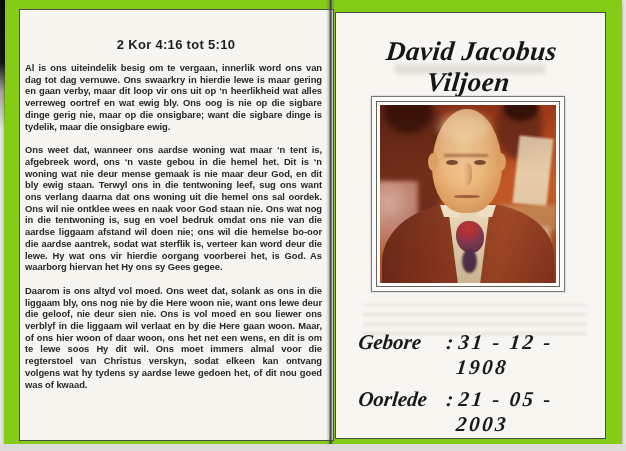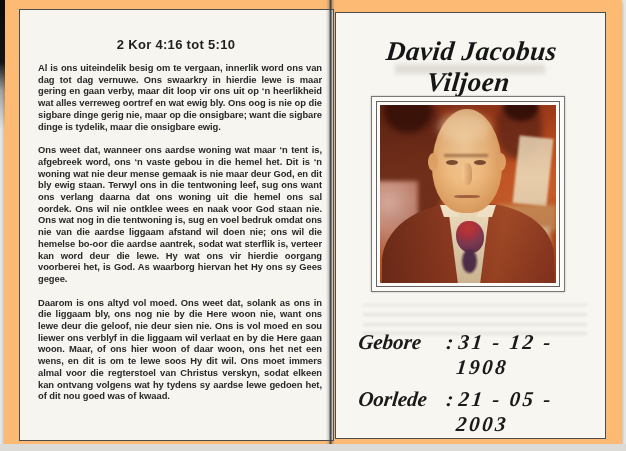--- a/index.html
+++ b/index.html
@@ -3,21 +3,21 @@
 <meta charset="utf-8">
 <style>
   html,body{margin:0;padding:0;}
   body{
     width:626px;height:451px;position:relative;overflow:hidden;
     background:#e6e5e1;
     font-family:"Liberation Sans", sans-serif;
   }
   .paper{
     position:absolute;left:4px;top:0;width:618px;height:446px;
-    background:#fdba74;
+    background:#84cc16;
     box-shadow:0 2px 3px rgba(0,0,0,.3);
   }
   .edge-mark{
     position:absolute;left:0;top:0;width:5px;height:130px;
     background:linear-gradient(#0c0c0c 0%,#141414 48%,rgba(40,40,40,.35) 70%,rgba(60,60,60,0) 100%);
   }
   .frame-left{
     position:absolute;left:15px;top:9px;width:313px;height:430px;
     border:1px solid #4c4c4c;background:#f6f5f0;
   }
@@ -32,21 +32,21 @@
   
   .left-text{
     position:absolute;left:16px;top:10px;width:312px;
     color:#282828;
   }
   .scripture-heading{
     margin:27px 0 10px 0;text-align:center;
     font-size:13px;font-weight:bold;letter-spacing:.3px;color:#1f1f1f;
   }
   .left-text p{
-    margin:0 10px 12px 18px;
+    margin:0 10px 12px 5px;
     font-size:9.4px;font-weight:bold;line-height:11.7px;
     text-align:justify;letter-spacing:-.05px;
   }
   
   .right-content{position:absolute;left:331px;top:0;width:271px;height:446px;}
   .script{
     font-family:"Liberation Serif", serif;font-style:italic;font-weight:bold;color:#161616;
   }
   .deceased-name{
     position:absolute;left:12px;top:36px;width:246px;text-align:center;

